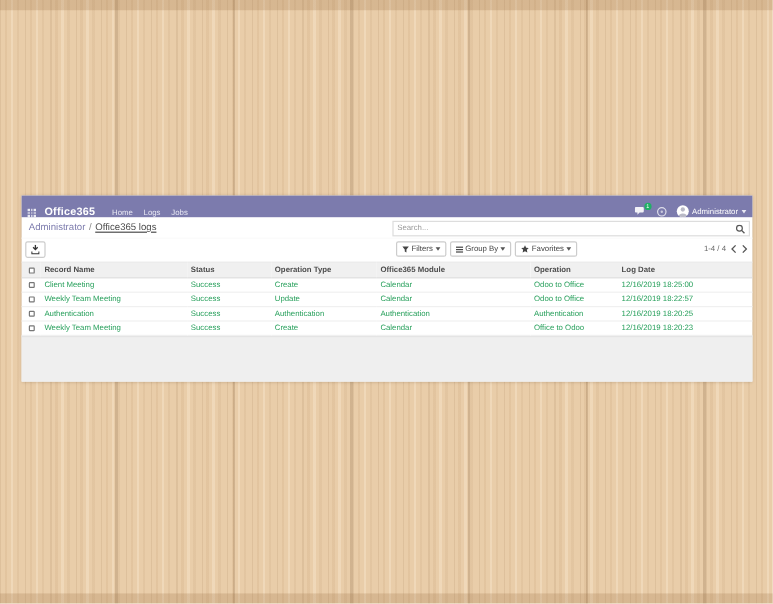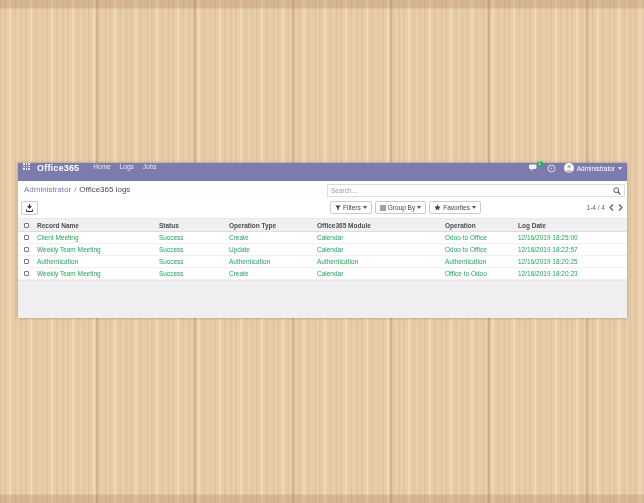--- a/index.html
+++ b/index.html
@@ -20,42 +20,42 @@
       repeating-linear-gradient(90deg, rgba(120,80,40,0.10) 0 1px, rgba(0,0,0,0) 1px 4px, rgba(160,110,60,0.09) 4px 6px, rgba(0,0,0,0) 6px 9px, rgba(255,242,222,0.30) 9px 11px, rgba(0,0,0,0) 11px 14px, rgba(140,95,50,0.07) 14px 16px, rgba(0,0,0,0) 16px 21px),
       repeating-linear-gradient(90deg, rgba(0,0,0,0) 0 96px, rgba(120,85,50,0.22) 96px 98px);
   }
   .window{
     position:absolute;left:18px;top:163px;width:609px;height:155px;
     background:#fff;display:flex;flex-direction:column;
     box-shadow:0 0 3px rgba(60,40,20,0.35);
     font-size:7px;color:#4c4c4c;
   }
   
-  .navbar{height:18px;flex:0 0 18px;background:var(--c-navbar);display:flex;align-items:flex-start;padding:0 5px;color:#fff;}
+  .navbar{height:18px;flex:0 0 18px;background:var(--c-navbar);display:flex;align-items:flex-end;padding:0 5px;color:#fff;}
   .apps-grid{width:7px;height:7px;display:grid;grid-template-columns:repeat(3,1fr);gap:1px;margin-right:7px;cursor:pointer;}
   .apps-grid i{background:rgba(255,255,255,0.85);width:1.5px;height:1.5px;display:block;}
   .brand{font-size:9px;font-weight:bold;letter-spacing:.2px;margin-right:14px;cursor:pointer;}
   .nav-item{font-size:6.5px;color:#e9e9f4;margin-right:9px;cursor:pointer;}
   .systray{margin-left:auto;display:flex;align-items:center;gap:8px;}
   .msg-wrap{position:relative;cursor:pointer;display:flex;}
   .badge{
     position:absolute;top:-3px;right:-4px;background:var(--c-badge);color:#fff;
     font-size:4.5px;line-height:6px;min-width:6px;height:6px;border-radius:3px;text-align:center;padding:0 1px;
   }
   .ring-icon{cursor:pointer;display:flex;}
   .user-menu{display:flex;align-items:center;gap:3px;cursor:pointer;}
   .avatar{width:10px;height:10px;border-radius:50%;background:#fff;overflow:hidden;display:flex;align-items:flex-end;justify-content:center;}
   .user-name{font-size:6.5px;color:#fff;}
   .caret{width:0;height:0;border-left:2.5px solid transparent;border-right:2.5px solid transparent;border-top:3px solid #e9e9f4;display:inline-block;}
   .caret-dark{border-top-color:#555;}
   
   .crumb-row{height:18px;flex:0 0 18px;display:flex;align-items:center;padding:0 6px;position:relative;border-bottom:1px solid #fafafa;}
   .crumb-link{font-size:8px;color:var(--c-link);cursor:pointer;}
   .crumb-sep{font-size:8px;color:#888;margin:0 3px;}
-  .crumb-cur{font-size:8px;color:#4c4c4c;}
+  .crumb-cur{font-size:8px;color:#4c4c4c;text-decoration:underline;}
   .search-box{
     position:absolute;right:2px;top:3px;width:298px;height:13px;
     border:1px solid #ddd;background:#fff;display:flex;align-items:center;padding:0 3px;
   }
   .search-box input{border:none;outline:none;flex:1;font-size:6.5px;font-family:"Liberation Sans",sans-serif;color:#333;min-width:0;}
   .search-box input::placeholder{color:#999;}
   
   .control-row{height:17px;flex:0 0 17px;display:flex;align-items:center;padding:0 3px;position:relative;}
   .btn{
     display:inline-flex;align-items:center;gap:2px;background:#fff;border:1px solid #ccc;border-radius:2px;

